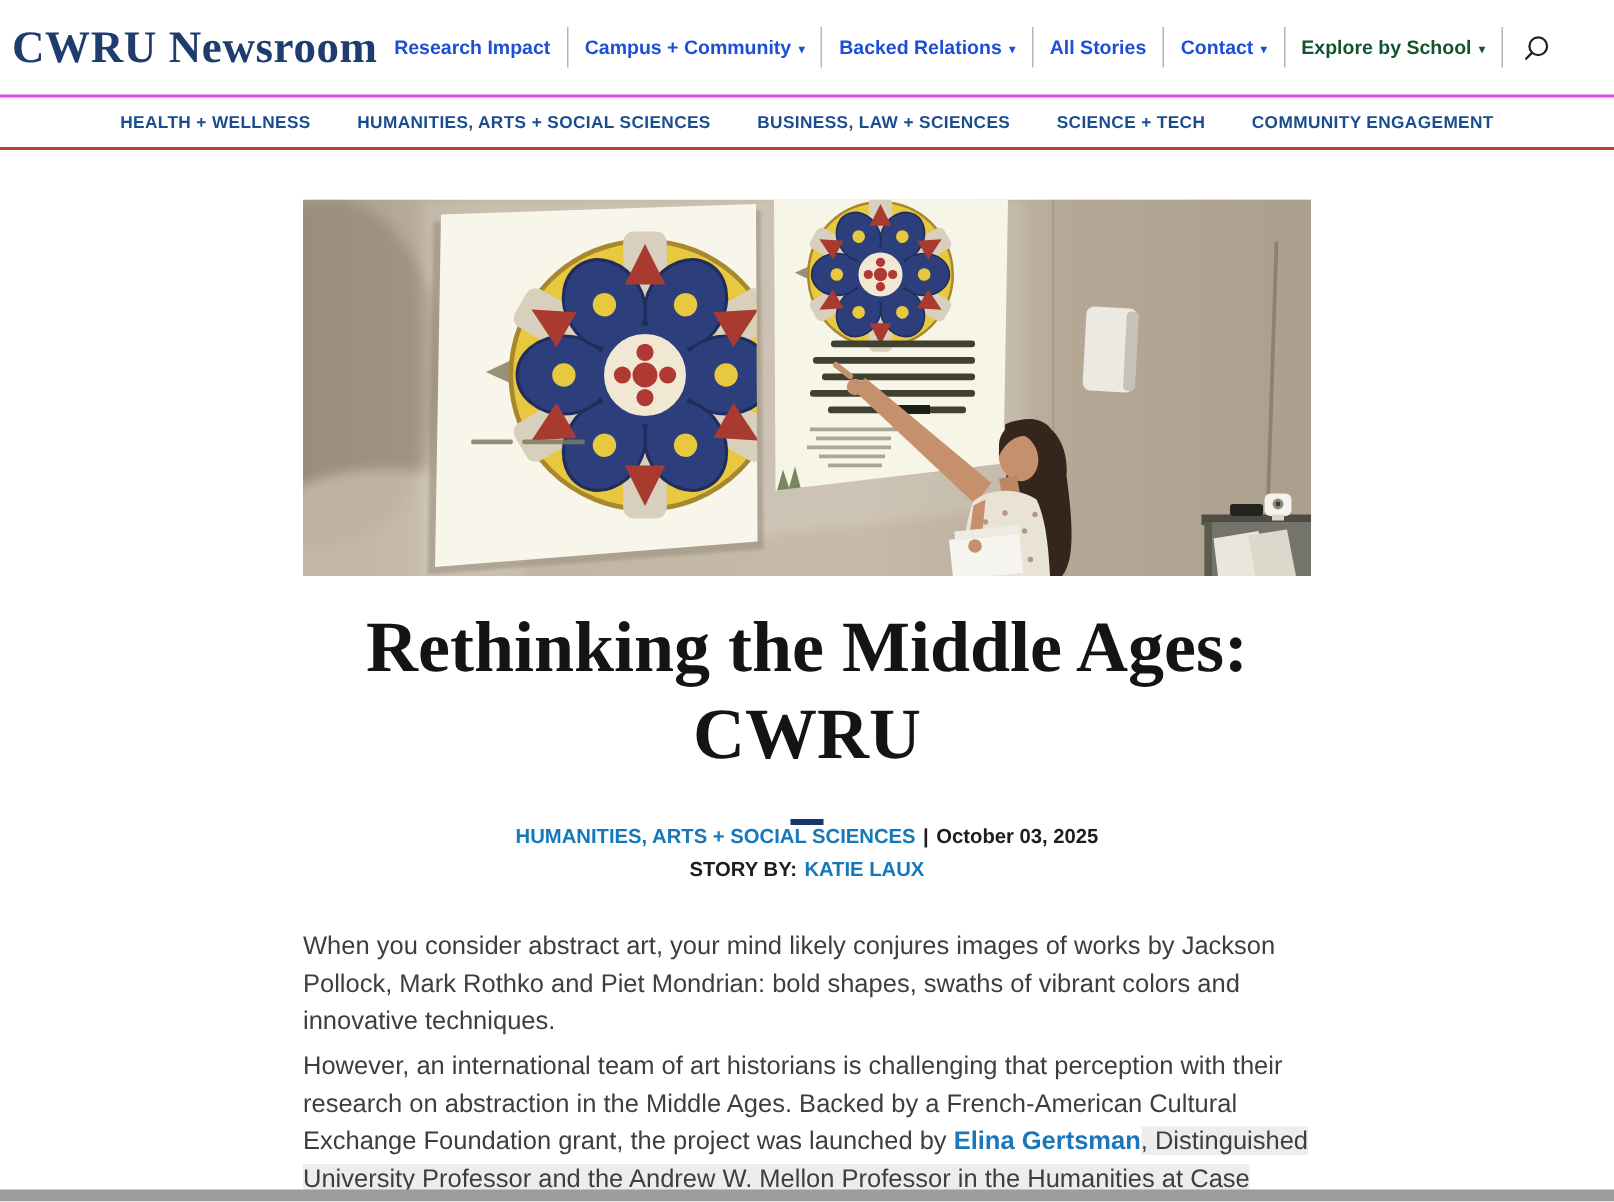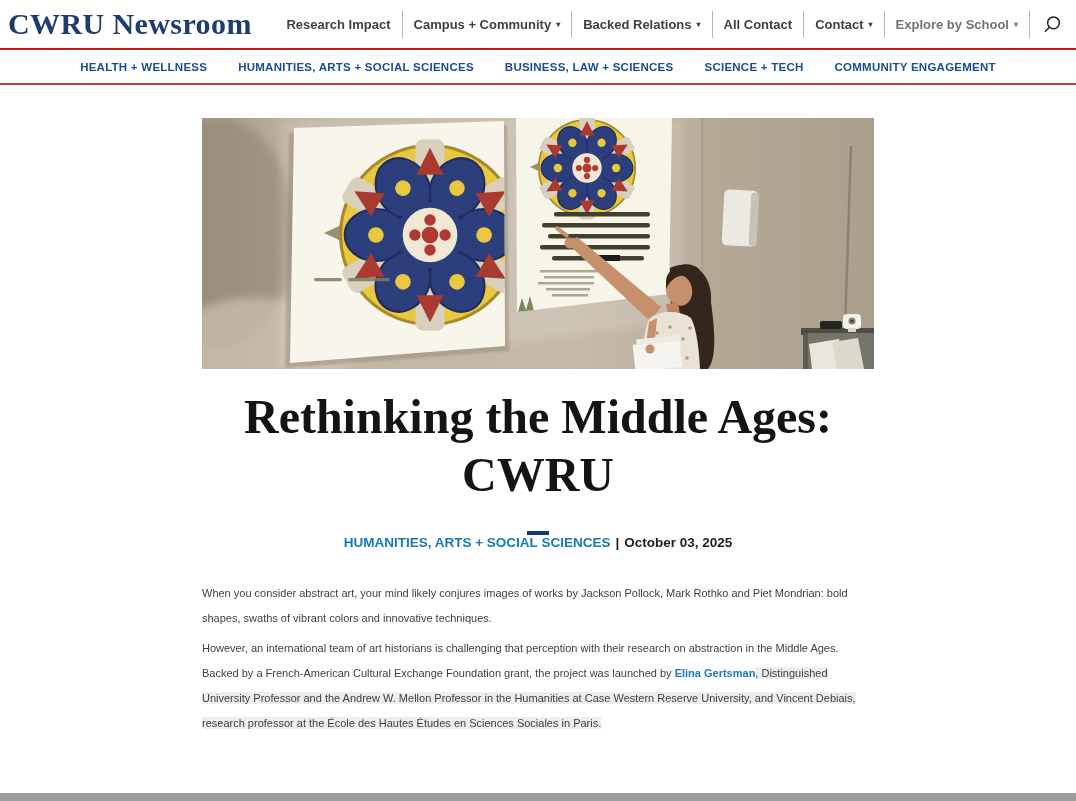--- a/index.html
+++ b/index.html
@@ -5,36 +5,36 @@
   * { box-sizing: border-box; }
   html,body { margin:0; padding:0; }
   body {
     width:1076px; height:801px; position:relative; overflow:hidden;
     background:#ffffff; font-family:"Liberation Sans", sans-serif;
     -webkit-font-smoothing:antialiased;
   }
 
   
   .site-header {
-    display:flex; align-items:center; justify-content:space-between;
-    height:50px; padding:0 10px 0 8px;
-    border-bottom:2px solid #b91c1c;
+    display:flex; align-items:center; 
+    height:65px; padding:0 10px 0 8px;
+    border-bottom:2px solid #d946ef;
   }
   .logo {
     font-family:"Liberation Serif", serif; font-weight:bold;
     font-size:30px; color:#1e3d6e; letter-spacing:0.4px;
     text-decoration:none; line-height:1; cursor:pointer;
   }
   .primary-nav { display:flex; align-items:center; }
   .nav-item {
     display:flex; align-items:center; gap:5px;
-    padding:0 11px; font-size:13px; font-weight:bold; color:#404040;
+    padding:0 11px; font-size:13px; font-weight:bold; color:#1d4ed8;
     text-decoration:none; cursor:pointer; white-space:nowrap;
   }
-  .nav-item.accent, .nav-item.accent .caret { color:#737373; }
+  .nav-item.accent, .nav-item.accent .caret { color:#14532d; }
   .caret { font-size:8px; line-height:1; position:relative; top:1px; }
   .nav-sep { width:1px; height:27px; background:#b5b5b5; flex:0 0 auto; }
   .search-btn {
     background:none; border:none; padding:2px 4px 0 12px; cursor:pointer;
     display:flex; align-items:center;
   }
 
   
   .catnav {
     display:flex; align-items:center; justify-content:center; gap:31px;
@@ -61,21 +61,21 @@
 
   .meta, .byline {
     text-align:center; font-size:13.5px; font-weight:bold; color:#1d1d1d;
   }
   .meta { }
   .byline { margin-top:7px; }
   .meta a, .byline a { color:#1478bb; text-decoration:none; cursor:pointer; }
   .meta .pipe { margin:0 5px; color:#1d1d1d; }
   .byline .label { margin-right:5px; }
 
-  p { font-size:11px; line-height:25px; color:#3e3e3e; margin:0; }
+  p { font-size:17px; line-height:25px; color:#3e3e3e; margin:0; }
   p.first { margin-top:31px; }
   p.second { margin-top:5px; }
   .inline-link { color:#1b76ba; font-weight:bold; text-decoration:none; cursor:pointer;margin-top:25px; }
   .hl { background:#ededed; }
 
   .footer-bar {
     position:absolute; left:0; bottom:0; width:1076px; height:8px;
     background:#9c9c9c;
   }
 </style>
@@ -94,21 +94,21 @@
       <span>Campus + Community</span>
       <span class="caret">▾</span>
     </a>
     <span class="nav-sep"></span>
     <a class="nav-item">
       <span>Backed Relations</span>
       <span class="caret">▾</span>
     </a>
     <span class="nav-sep"></span>
     <a class="nav-item">
-      <span>All Contact</span>
+      <span>All Stories</span>
     </a>
     <span class="nav-sep"></span>
     <a class="nav-item">
       <span>Contact</span>
       <span class="caret">▾</span>
     </a>
     <span class="nav-sep"></span>
     <a class="nav-item accent">
       <span>Explore by School</span>
       <span class="caret">▾</span>
@@ -289,20 +289,23 @@
   <h1>
     <span>Rethinking the Middle Ages: CWRU</span>
   </h1>
 
   <div class="title-divider"></div>
 
   <div class="meta">
     <a>HUMANITIES, ARTS + SOCIAL SCIENCES</a><span class="pipe">|</span><span>October 03, 2025</span>
   </div>
 
+  <div class="byline">
+    <span class="label">STORY BY:</span><a>KATIE LAUX</a>
+  </div>
 
   <p class="first">When you consider abstract art, your mind likely conjures images of works by Jackson Pollock, Mark Rothko and Piet Mondrian: bold shapes, swaths of vibrant colors and innovative techniques.</p>
 
   <p class="second"><span>However, an international team of art historians is challenging that perception with their research on abstraction in the Middle Ages. Backed by a French-American Cultural Exchange Foundation grant, the project was launched by </span><a class="inline-link">Elina Gertsman</a><span class="hl">, Distinguished University Professor and the Andrew W. Mellon Professor in the Humanities at Case Western Reserve University, and Vincent Debiais, research professor at the École des Hautes Études en Sciences Sociales in Paris.</span></p>
 
 </main>
 
 <div class="footer-bar"></div>
 
 </body></html>

